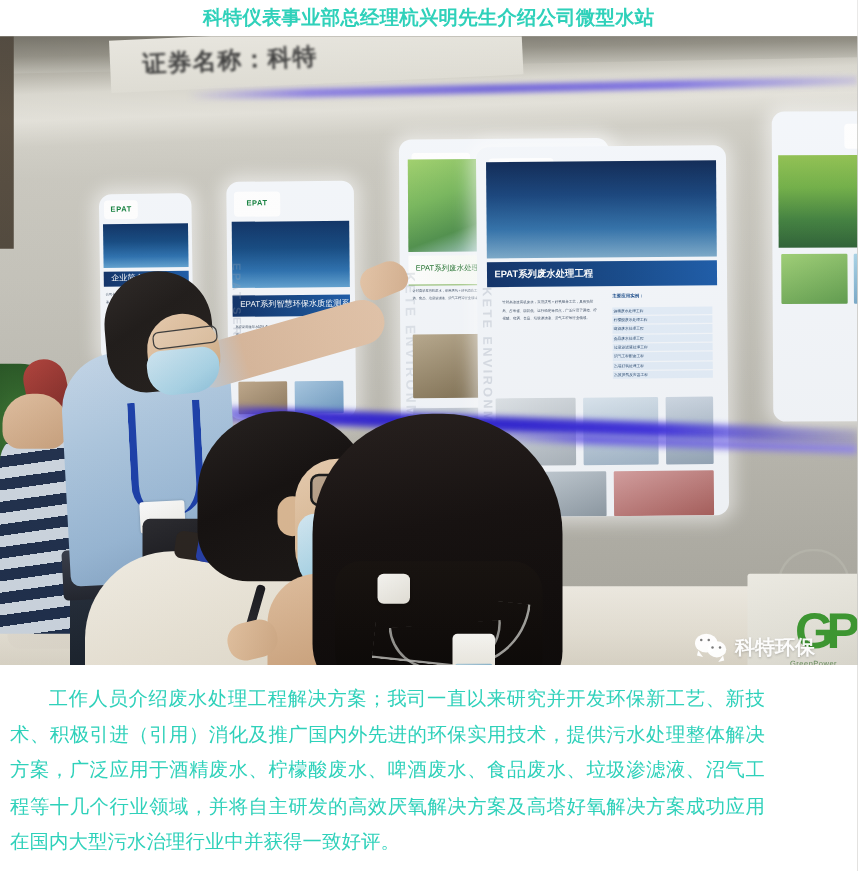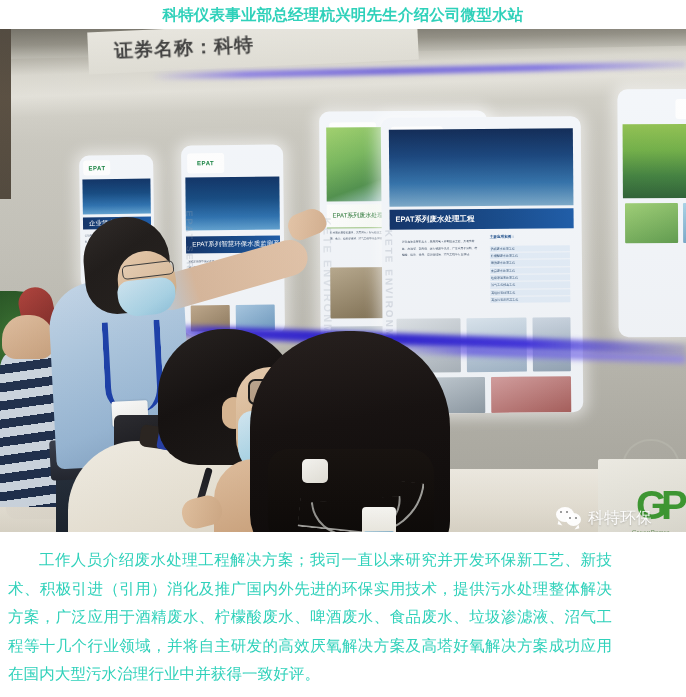--- a/index.html
+++ b/index.html
@@ -539,21 +539,21 @@
     position: absolute;
     right: 2px; bottom: -3px;
     border-right: 5px solid rgba(255,255,255,.95);
     border-top: 4px solid transparent;
     border-bottom: 0;
     transform: rotate(-14deg);
   }
   .wx-dot { position: absolute; width: 2.4px; height: 2.4px; background: #7b7b7b; border-radius: 50%; }
   .wx-name {
     font-size: 16px;
-    font-weight: 400;
+    font-weight: 700;
     color: rgba(255,255,255,.95);
     text-shadow: 0 1px 2px rgba(0,0,0,.22);
     white-space: nowrap;
   }
 
   
   .article-body {
     box-sizing: border-box;
     width: 620px;
     padding: 14px 8px 10px 8px;

